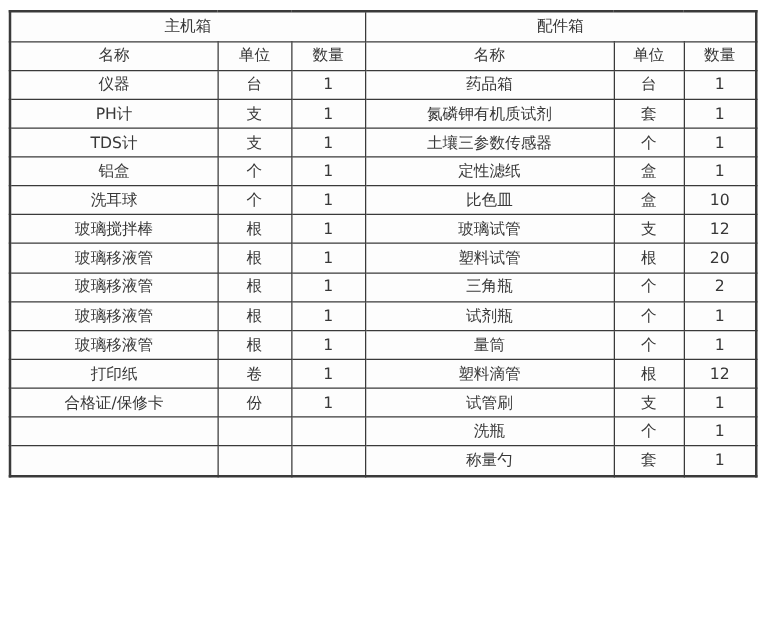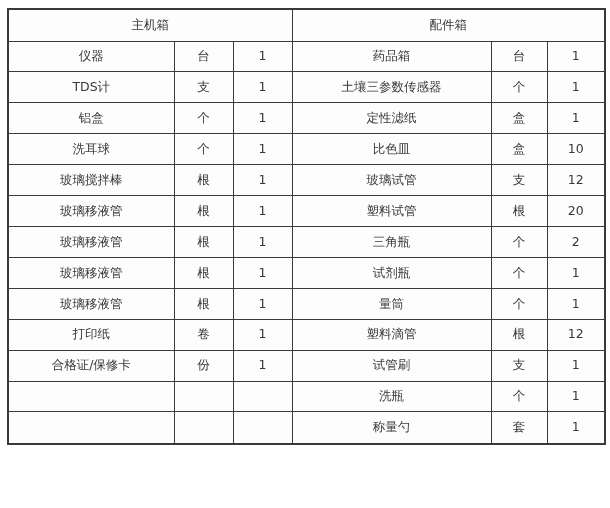--- a/index.html
+++ b/index.html
@@ -18,21 +18,21 @@
     overflow: hidden;
     font-family: "DejaVu Sans", "Liberation Sans", sans-serif;
   }
   .page-wrap {
     padding: 8px 6px 10px 7px;
   }
   table.packing-table {
     border-collapse: collapse;
     table-layout: fixed;
     width: 597px;
-    height: 437px;
+    height: 374px;
     border: 2px solid var(--border-color);
     background: var(--cell-bg);
     font-size: 12.5px;
     color: var(--text-color);
   }
   table.packing-table td {
     border: 1px solid var(--border-color);
     text-align: center;
     vertical-align: middle;
     padding: 0 2px;
@@ -56,27 +56,43 @@
       <col style="width:59px">
       <col style="width:199px">
       <col style="width:56px">
       <col style="width:58px">
     </colgroup>
     <tbody>
       <tr class="section-title-row">
         <td colspan="3">主机箱</td>
         <td colspan="3">配件箱</td>
       </tr>
+      <tr class="column-header-row">
+        <td>名称</td>
+        <td>单位</td>
+        <td>数量</td>
+        <td>名称</td>
+        <td>单位</td>
+        <td>数量</td>
+      </tr>
 
     <tr>
           <td>仪器</td>
           <td>台</td>
           <td>1</td>
           <td>药品箱</td>
           <td>台</td>
+          <td>1</td>
+        </tr>
+        <tr>
+          <td>PH计</td>
+          <td>支</td>
+          <td>1</td>
+          <td>氮磷钾有机质试剂</td>
+          <td>套</td>
           <td>1</td>
         </tr>
         <tr>
           <td>TDS计</td>
           <td>支</td>
           <td>1</td>
           <td>土壤三参数传感器</td>
           <td>个</td>
           <td>1</td>
         </tr>

